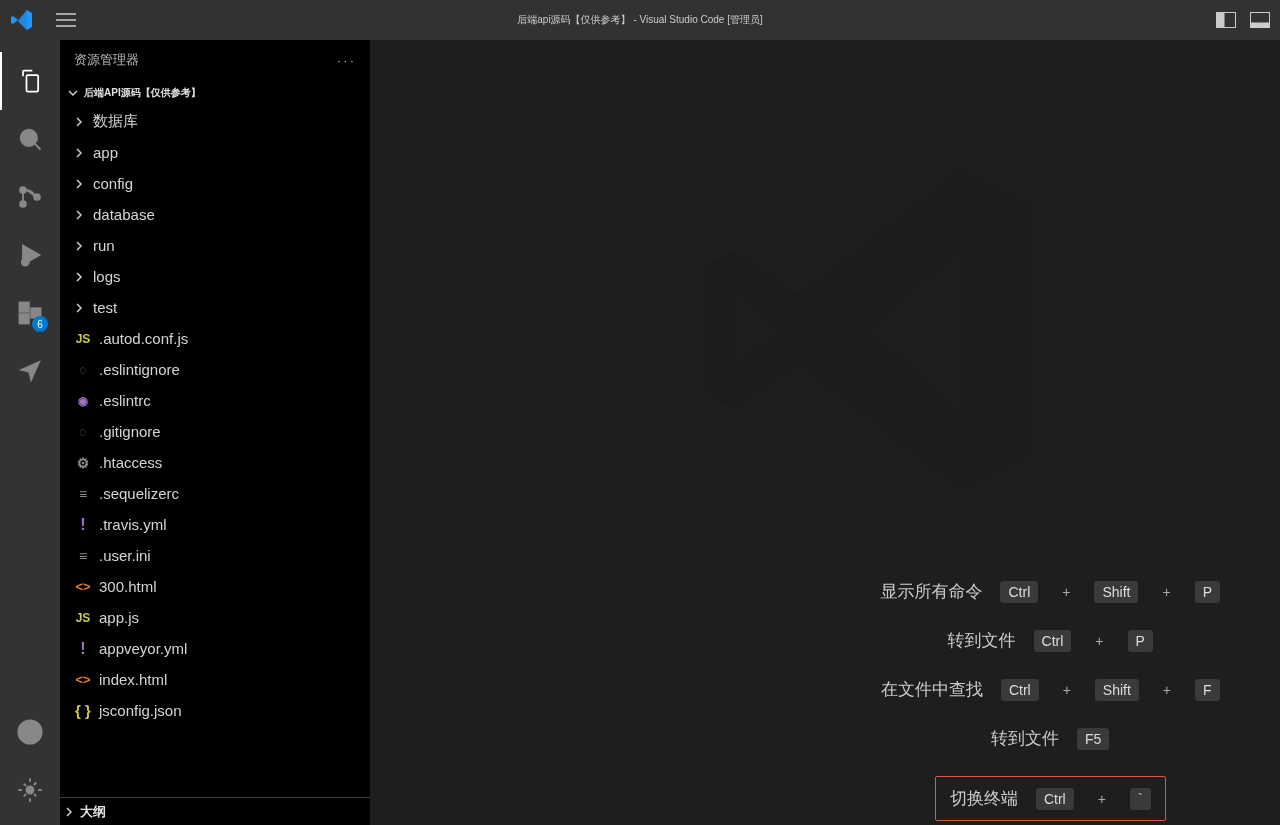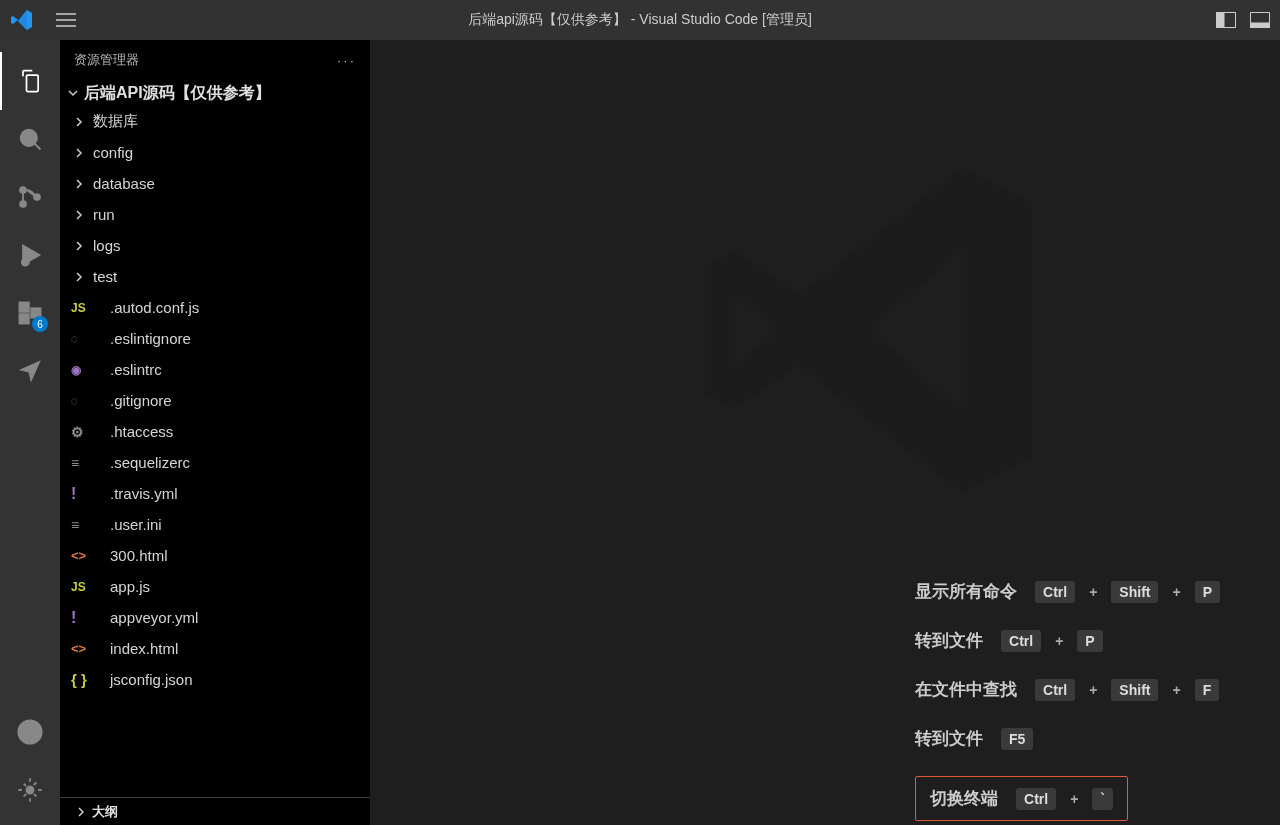--- a/index.html
+++ b/index.html
@@ -3,63 +3,63 @@
 <meta charset="utf-8">
 <style>
   * { margin:0; padding:0; box-sizing:border-box; font-family:"Segoe UI","Microsoft YaHei",sans-serif; }
   body { background:#1e1e1e; color:#ccc; width:1280px; height:825px; overflow:hidden; }
 
   
   .titlebar { height:40px; background:#323233; display:flex; align-items:center; position:relative; }
   .vscode-logo { width:24px; height:24px; margin-left:10px; }
   .menu-icon { margin-left:22px; cursor:pointer; }
   .menu-icon svg { display:block; }
-  .titlebar-title { position:absolute; left:50%; transform:translateX(-50%); font-size:14px; color:#ccc; white-space:nowrap; }
+  .titlebar-title { position:absolute; left:50%; transform:translateX(-50%); font-size:10px; color:#ccc; white-space:nowrap; }
   .layout-icons { position:absolute; right:10px; display:flex; gap:14px; }
   .layout-icons svg { display:block; }
 
   
   .main { display:flex; height:785px; }
 
   
   .activitybar { width:60px; background:#333333; display:flex; flex-direction:column; align-items:center; padding-top:12px; position:relative; }
   .act-item { width:60px; height:58px; display:flex; align-items:center; justify-content:center; position:relative; cursor:pointer; }
   .act-item.active { color:#fff; }
   .act-item.active::before { content:""; position:absolute; left:0; top:0; bottom:0; width:2px; background:#fff; }
   .act-item:not(.active) svg { stroke:#888; fill:#888; }
   .badge { position:absolute; right:12px; bottom:10px; min-width:16px; height:16px; background:#007acc; color:#fff; font-size:10px; border-radius:8px; display:flex; align-items:center; justify-content:center; padding:0 3px;}
   .act-bottom { position:absolute; bottom:6px; display:flex; flex-direction:column; align-items:center; }
 
   
   .sidebar { width:310px; background:#000000; display:flex; flex-direction:column; }
   .sidebar-header { height:40px; display:flex; align-items:center; justify-content:space-between; padding:0 14px; font-size:13px; color:#bbb; }
   .sidebar-header .dots { letter-spacing:2px; cursor:pointer; }
-  .workspace-title { height:26px; display:flex; align-items:center; padding-left:4px; font-size:16px; font-weight:bold; color:#e0e0e0; cursor:pointer; }
+  .workspace-title { height:26px; display:flex; align-items:center; padding-left:4px; font-size:10px; font-weight:bold; color:#e0e0e0; cursor:pointer; }
   .chev { display:inline-flex; width:18px; justify-content:center; margin-right:2px;}
   .tree { flex:1; overflow-y:auto; padding-bottom:4px; }
   .tree-item { height:31px; display:flex; align-items:center; padding-left:11px; font-size:15px; color:#d4d4d4; cursor:pointer; white-space:nowrap;}
-  .tree-item .icon-slot { width:24px; display:flex; margin-right:15px; }
+  .tree-item .icon-slot { width:24px; display:flex; justify-content:center; margin-right:4px; }
   .tree-item.folder .chev-r { width:16px; display:flex; justify-content:center; color:#ccc;}
   .file-icon { font-weight:bold; font-size:12px; }
   .js-icon { color:#cbcb41; }
   .brace-icon { color:#cbcb41; font-size:15px; }
   .html-icon { color:#e37933; font-size:13px;}
   .gear-icon { color:#8a8a8a; font-size:14px;}
   .ign-icon { color:#8a8a8a; }
   .circ-icon { color:#a074c4; }
   .bang-icon { color:#a074c4; font-size:16px; font-weight:bold;}
   .list-icon { color:#8a8a8a; font-size:14px; }
-  .outline-bar { border-top:1px solid #3c3c3c; height:28px; display:flex; align-items:center; padding-left:12px; font-size:13px; font-weight:bold; color:#e0e0e0; cursor:pointer;}
+  .outline-bar { border-top:1px solid #3c3c3c; height:28px; display:flex; align-items:center; padding-left:0; font-size:13px; font-weight:bold; color:#e0e0e0; cursor:pointer;}
 
   
   .editor { flex:1; background:#1e1e1e; position:relative; }
   .watermark { position:absolute; top:110px; left:55%; transform:translateX(-50%); opacity:.04; }
-  .start-hints { position:absolute; right:60px; top:540px; display:flex; flex-direction:column; gap:26px; align-items:flex-start;font-weight:bold; }
+  .start-hints { position:absolute; right:60px; top:540px; display:flex; flex-direction:column; gap:26px; align-items:center; }
   .hint-row { display:flex; align-items:center; gap:18px; font-size:17px; color:#ccc; }
-  .keys { display:flex; align-items:center; gap:14px; }
+  .keys { display:flex; align-items:center; gap:24px; }
   kbd { background:#3a3a3a; color:#ddd; border-radius:3px; padding:3px 8px; font-size:14px; font-family:inherit; }
   .plus { color:#aaa; font-size:14px; }
   .hint-row.highlight { border:1px solid #e05a3a; padding:10px 14px; border-radius:2px; }
 
   
   ::-webkit-scrollbar{width:10px;background:#1e1e1e;} ::-webkit-scrollbar-thumb{background:#424242;}
 </style>
 </head>
 <body>
 
@@ -172,20 +172,28 @@
             </svg>
           </span>
           <span style="margin-left:6px">数据库</span>
         </div>
         <div class="tree-item folder">
           <span class="chev-r">
             <svg width="12" height="12" viewBox="0 0 12 12">
               <path d="M4 2l4 4-4 4" fill="none" stroke="#ccc" stroke-width="1.5"></path>
             </svg>
           </span>
+          <span style="margin-left:6px">app</span>
+        </div>
+        <div class="tree-item folder">
+          <span class="chev-r">
+            <svg width="12" height="12" viewBox="0 0 12 12">
+              <path d="M4 2l4 4-4 4" fill="none" stroke="#ccc" stroke-width="1.5"></path>
+            </svg>
+          </span>
           <span style="margin-left:6px">config</span>
         </div>
         <div class="tree-item folder">
           <span class="chev-r">
             <svg width="12" height="12" viewBox="0 0 12 12">
               <path d="M4 2l4 4-4 4" fill="none" stroke="#ccc" stroke-width="1.5"></path>
             </svg>
           </span>
           <span style="margin-left:6px">database</span>
         </div>

